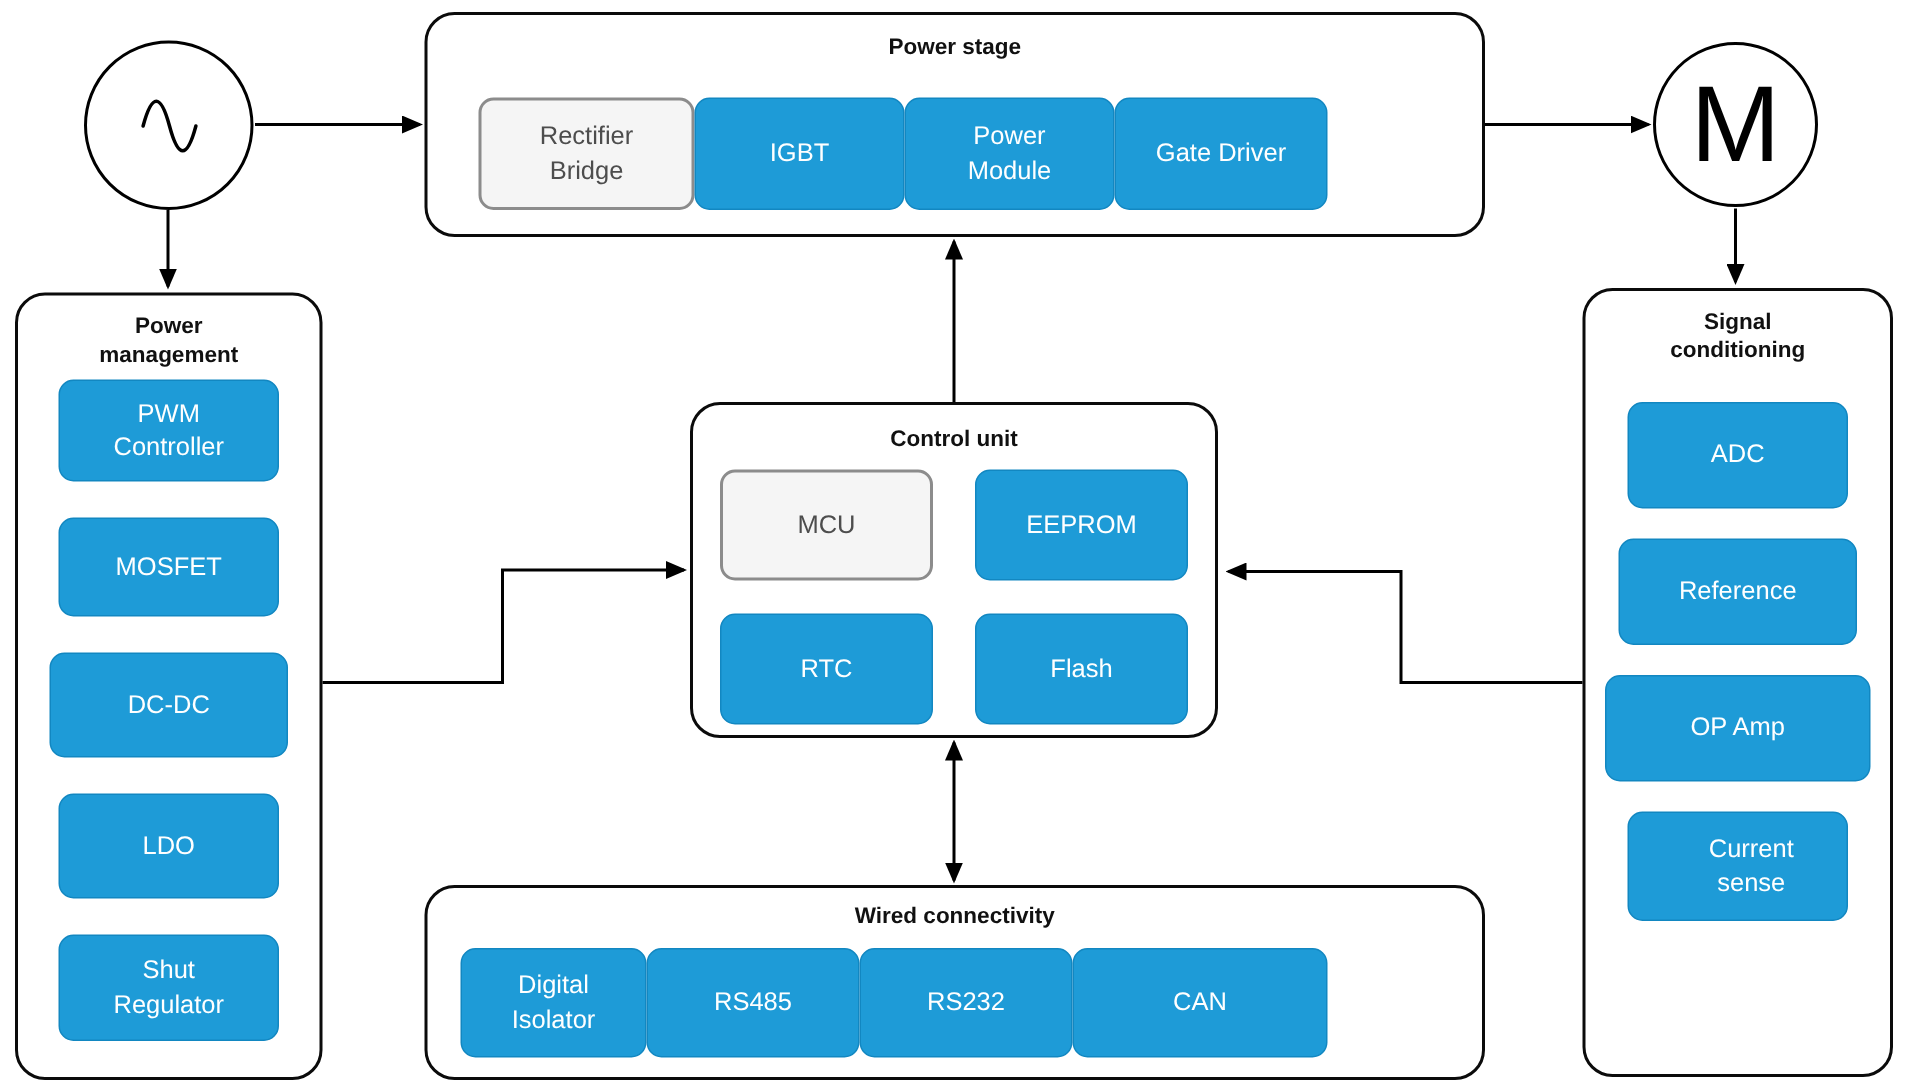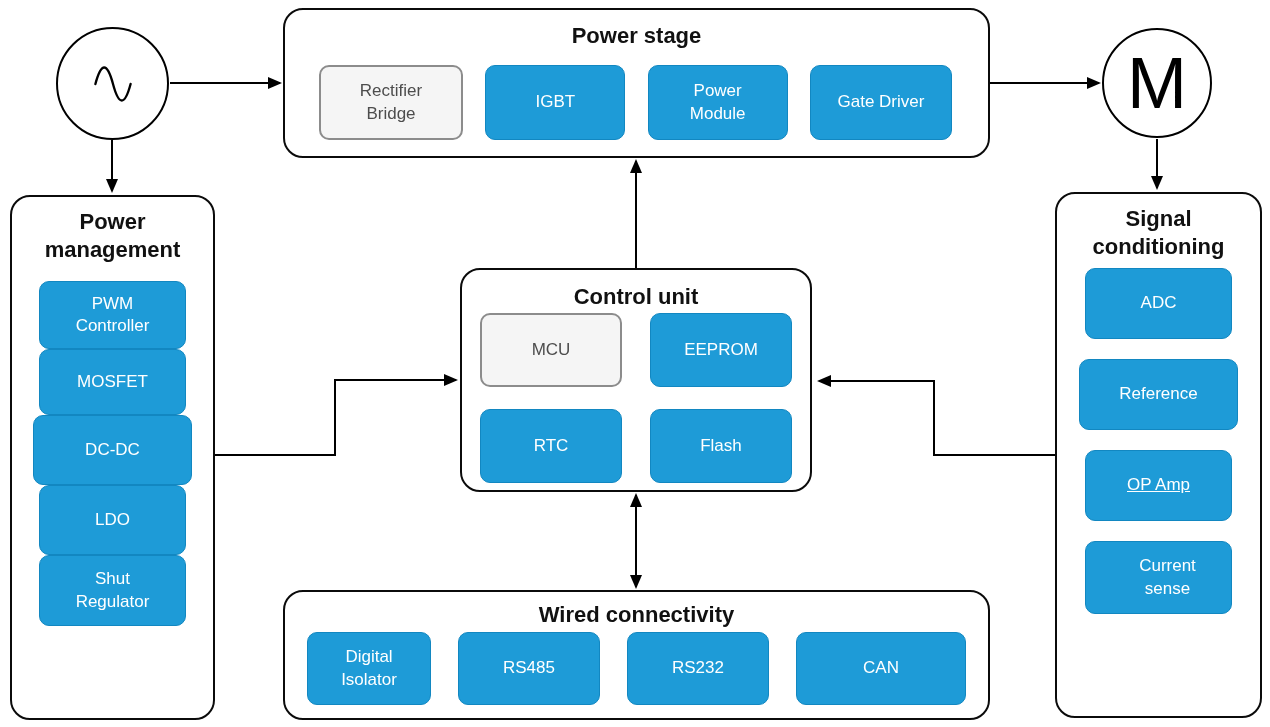--- a/index.html
+++ b/index.html
@@ -5,39 +5,39 @@
   html,body{margin:0;padding:0;background:#fff;}
   .canvas{
     position:relative;width:1270px;height:727px;background:#ffffff;
     font-family:"Liberation Sans", sans-serif;overflow:hidden;
   }
   .group{
     position:absolute;background:#ffffff;border:2px solid #0b0b0b;
     border-radius:20px;box-sizing:border-box;z-index:1;
   }
   .group-title{
-    text-align:center;font-weight:bold;font-size:22px;color:#111;
+    text-align:center;font-weight:bold;font-size:15px;color:#111;
     white-space:pre-line;line-height:1.28;
   }
   .block{
     display:flex;align-items:center;justify-content:center;text-align:center;
     background:#1e9bd7;border:1px solid #1287c1;color:#ffffff;
     font-size:17px;line-height:1.3;border-radius:10px;white-space:pre-line;
     box-sizing:border-box;flex:0 0 auto;
   }
   .block.gray{
     background:#f5f5f5;border:2px solid #8c8c8c;color:#4d4d4d;
   }
   .circle-node{
     position:absolute;background:#fff;border:2px solid #000;border-radius:50%;
     display:flex;align-items:center;justify-content:center;box-sizing:border-box;z-index:1;
   }
   .motor-label{font-size:72px;color:#000;line-height:1;}
   
-  .h-row{position:absolute;display:flex;justify-content:space-between;}
+  .h-row{position:absolute;display:flex;}
   .v-col{position:absolute;display:flex;flex-direction:column;align-items:center;}
   .cu-grid{position:absolute;display:grid;}
   
   .wires{position:absolute;left:0;top:0;width:1270px;height:727px;z-index:5;pointer-events:none;}
 </style>
 </head>
 <body>
 
 <div class="canvas">
 
@@ -59,21 +59,21 @@
       <div class="block" style="width:140px;">IGBT</div>
       <div class="block" style="width:140px;">Power
 Module</div>
       <div class="block" style="width:142px;">Gate Driver</div>
     </div>
   </div>
 
   <div class="group" style="left:10px;top:195px;width:205px;height:525px;">
     <div class="group-title" style="margin-top:11px;">Power
 management</div>
-    <div class="v-col" style="left:0;right:0;top:84px;">
+    <div class="v-col" style="left:0;right:0;top:56px;gap:24px;">
       <div class="block" style="width:147px;height:68px;">PWM
 Controller</div>
       <div class="block" style="width:147px;height:66px;">MOSFET</div>
       <div class="block" style="width:159px;height:70px;">DC-DC</div>
       <div class="block" style="width:147px;height:70px;">LDO</div>
       <div class="block" style="width:147px;height:71px;">Shut
 Regulator</div>
     </div>
   </div>
 
@@ -86,21 +86,21 @@
       <div class="block">Flash</div>
     </div>
   </div>
 
   <div class="group" style="left:1055px;top:192px;width:207px;height:526px;">
     <div class="group-title" style="margin-top:11px;">Signal
 conditioning</div>
     <div class="v-col" style="left:0;right:0;top:74px;gap:20px;">
       <div class="block" style="width:147px;height:71px;">ADC</div>
       <div class="block" style="width:159px;height:71px;">Reference</div>
-      <div class="block" style="width:147px;height:71px;text-decoration:underline;">OP Amp</div>
+      <div class="block" style="width:177px;height:71px;">OP Amp</div>
       <div class="block" style="width:147px;height:73px;padding-left:18px;">Current
 sense</div>
     </div>
   </div>
 
   <div class="group" style="left:283px;top:590px;width:707px;height:130px;">
     <div class="group-title" style="margin-top:9px;">Wired connectivity</div>
     <div class="h-row" style="left:22px;right:22px;top:40px;height:73px;">
       <div class="block" style="width:124px;">Digital
 Isolator</div>

